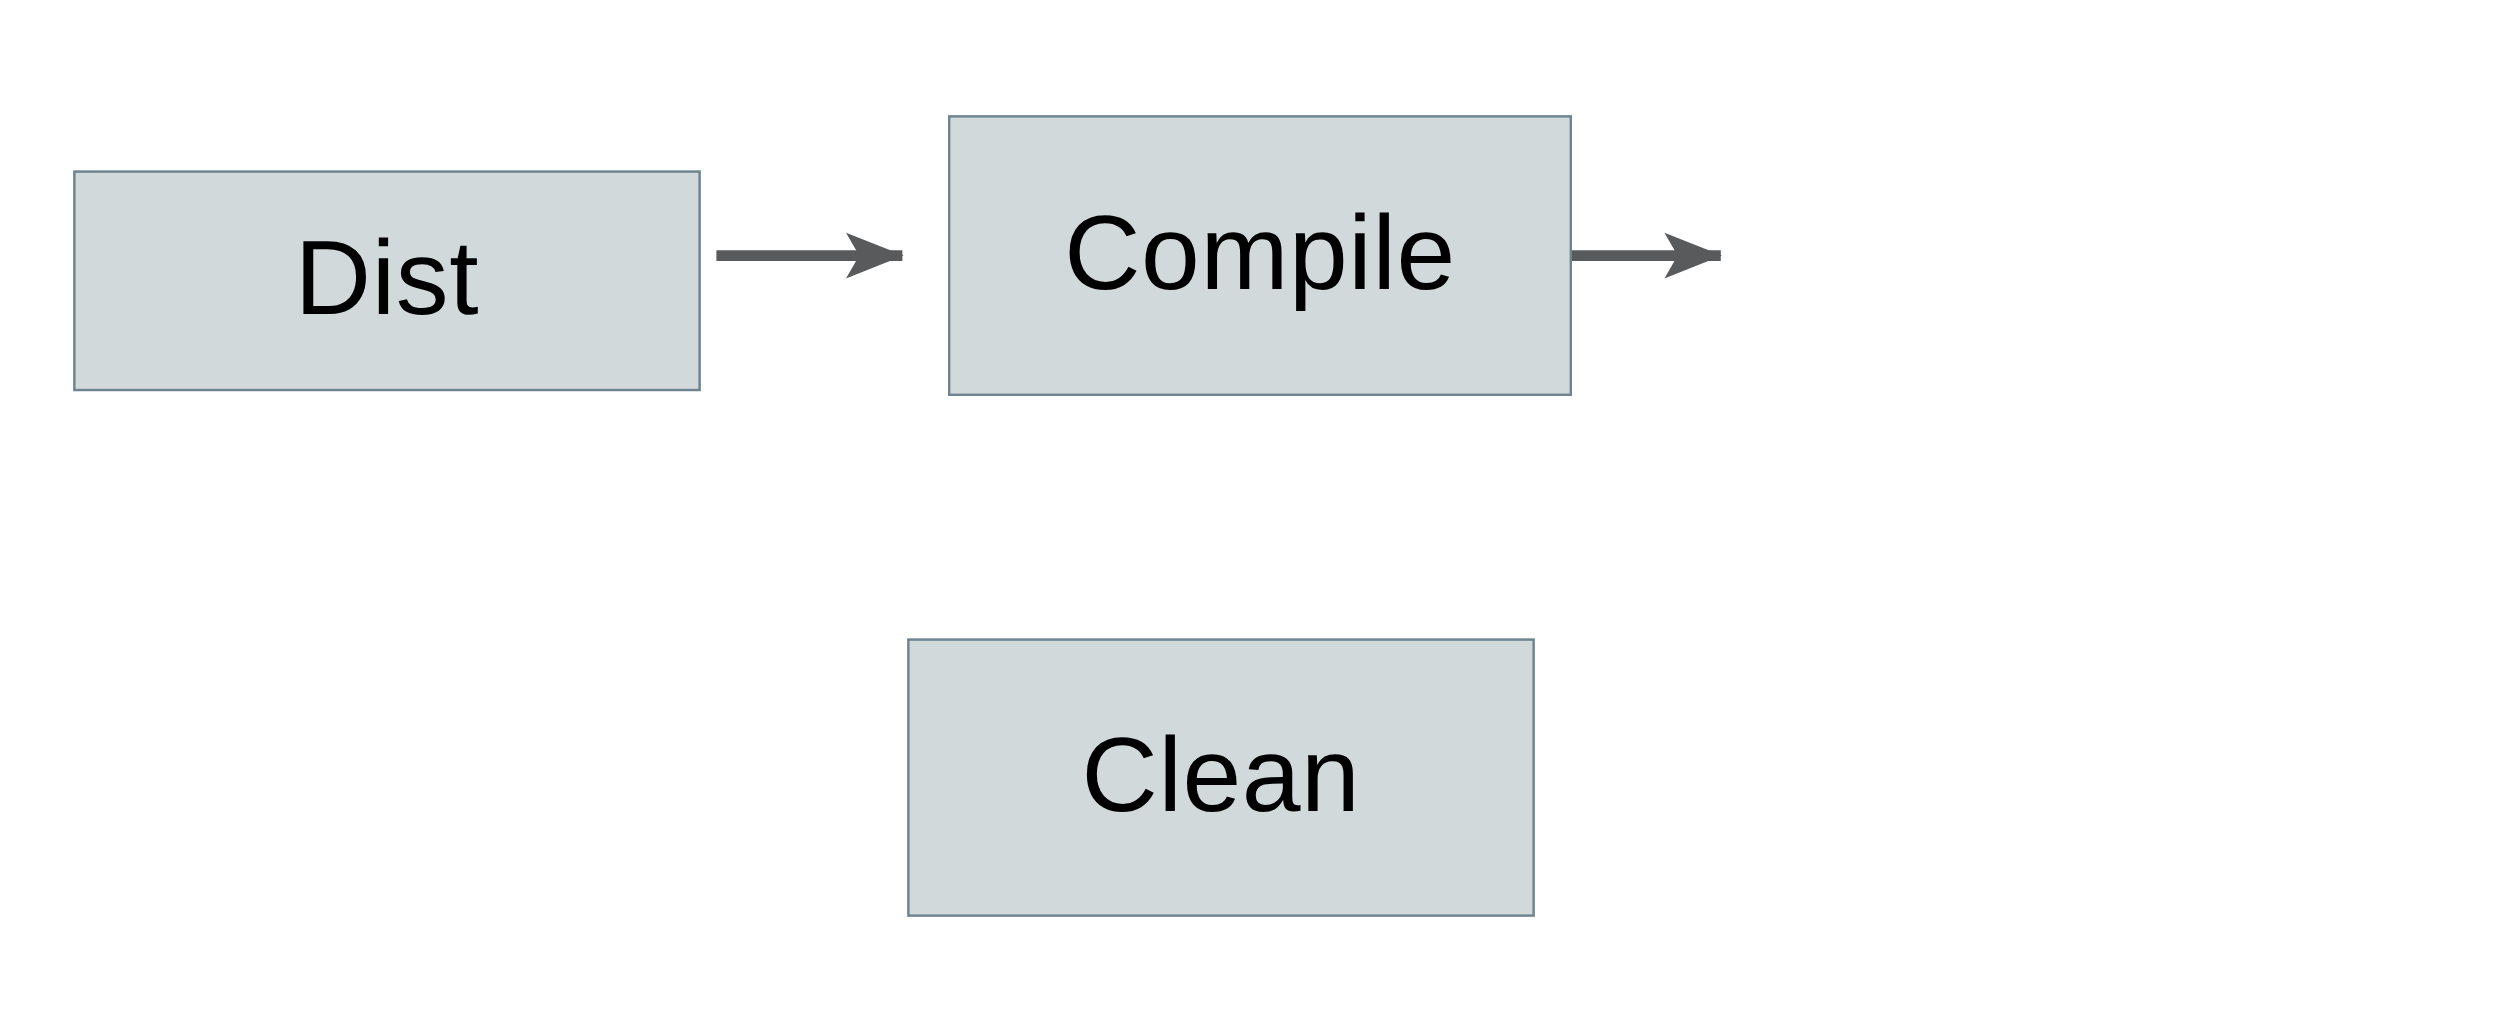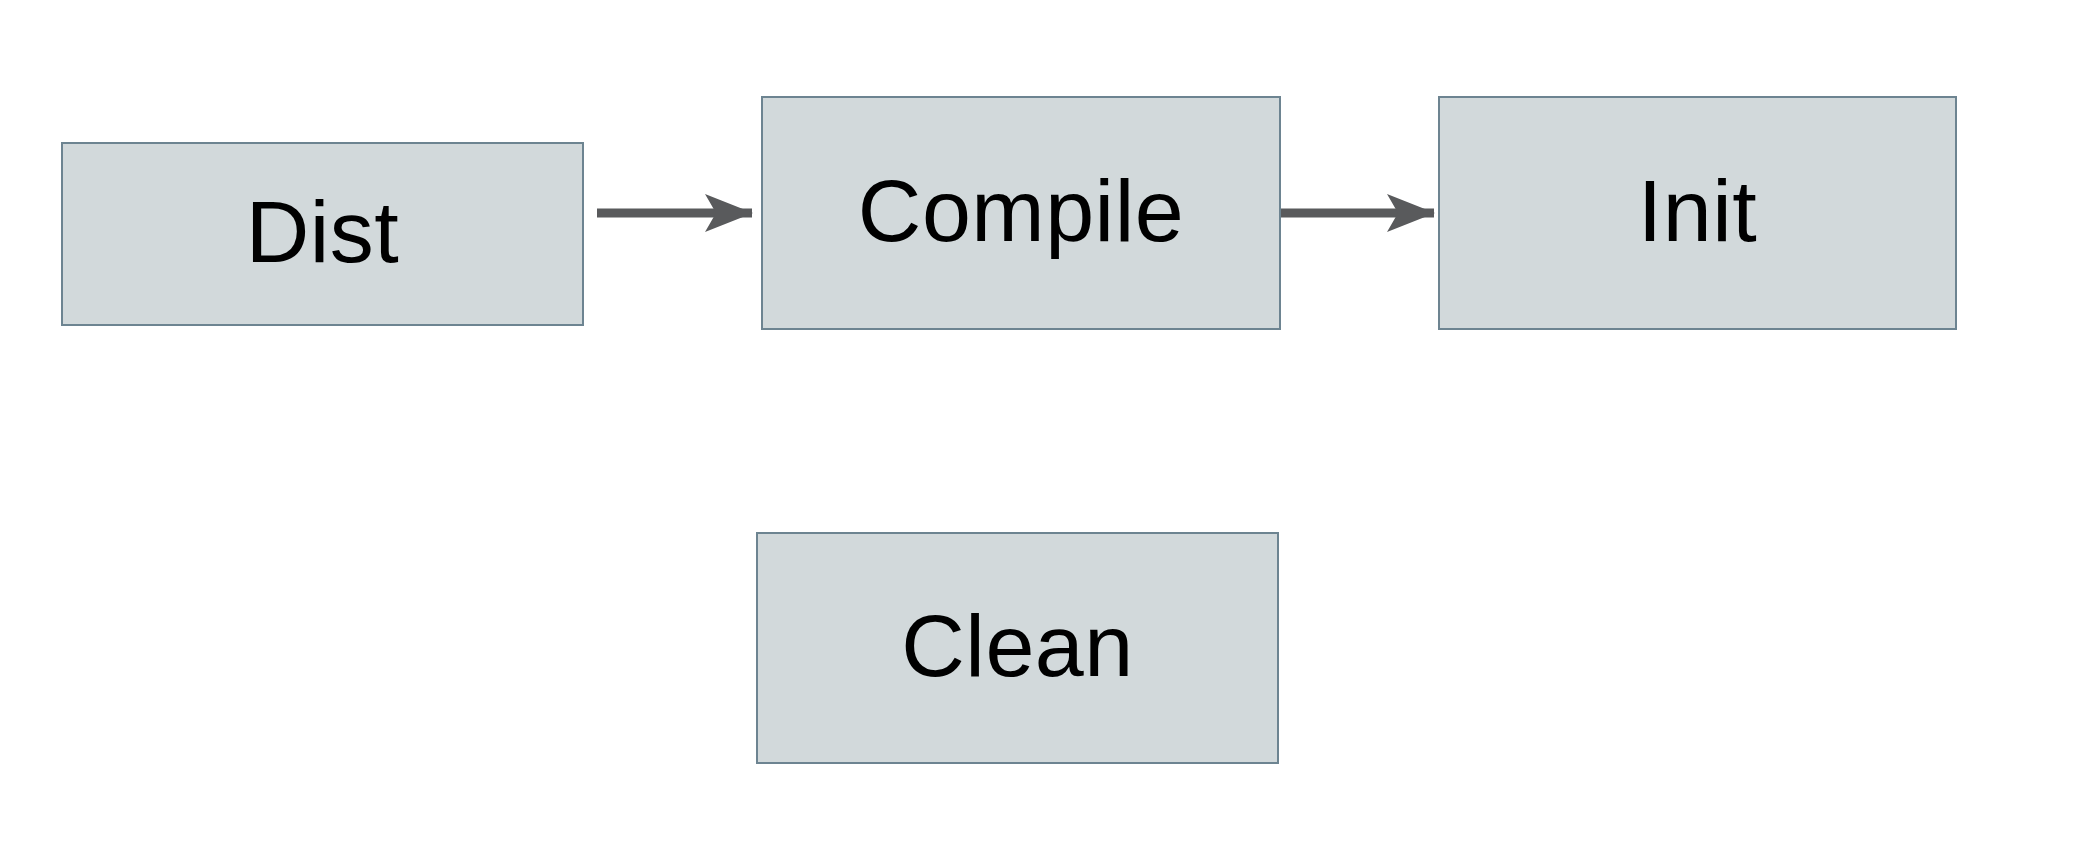--- a/index.html
+++ b/index.html
@@ -27,21 +27,21 @@
   .node .label {
     color: var(--text-color, #000000);
     font-size: 88px;
     line-height: 1;
     letter-spacing: 0.5px;
     white-space: nowrap;
     transform: translateY(-2px);
   }
   
   .node-dist    { left: 61px;   top: 96px;  width: 523px; height: 184px; margin-top: 46px; }
-  .node-compile { left: 761px;  top: 96px;  width: 520px; height: 234px; }
+  .node-compile { left: 790px;  top: 96px;  width: 520px; height: 234px; }
   .node-init    { left: 1438px; top: 96px;  width: 519px; height: 234px; }
   .node-clean   { left: 756px;  top: 512px; width: 523px; height: 232px; margin-top: 20px; }
 
   .edges-layer {
     position: absolute;
     left: 0; top: 0;
     width: 2078px;
     height: 848px;
     pointer-events: none;
   }
@@ -66,21 +66,18 @@
   </svg>
 
   <div class="node node-dist">
     <span class="label">Dist</span>
   </div>
 
   <div class="node node-compile">
     <span class="label">Compile</span>
   </div>
 
-  <div class="node node-init">
-    <span class="label">Init</span>
-  </div>
 
   <div class="node node-clean">
     <span class="label">Clean</span>
   </div>
 
 </div>
 
 </body></html>

